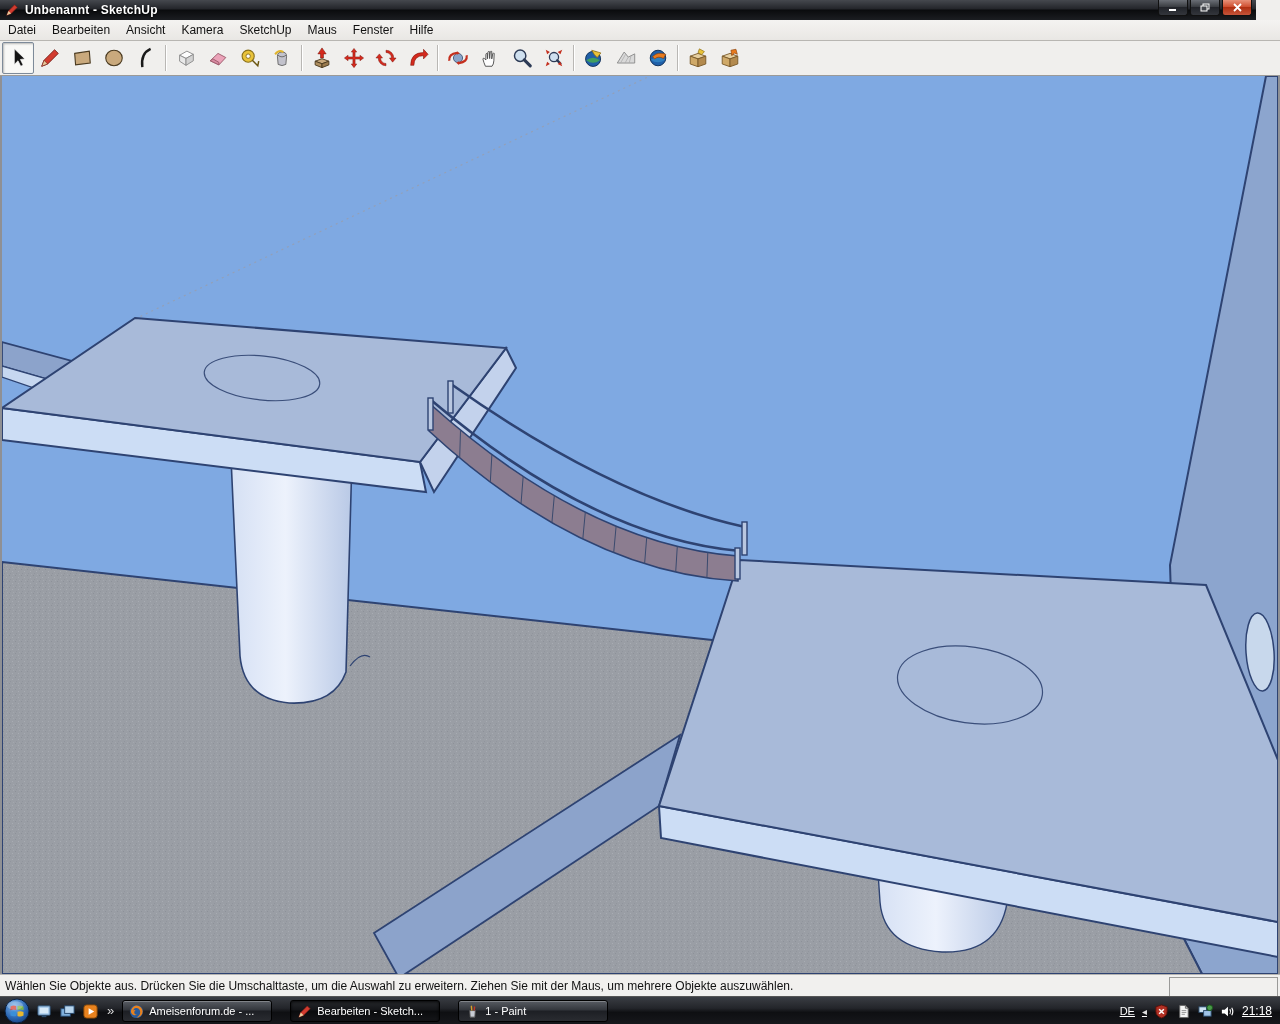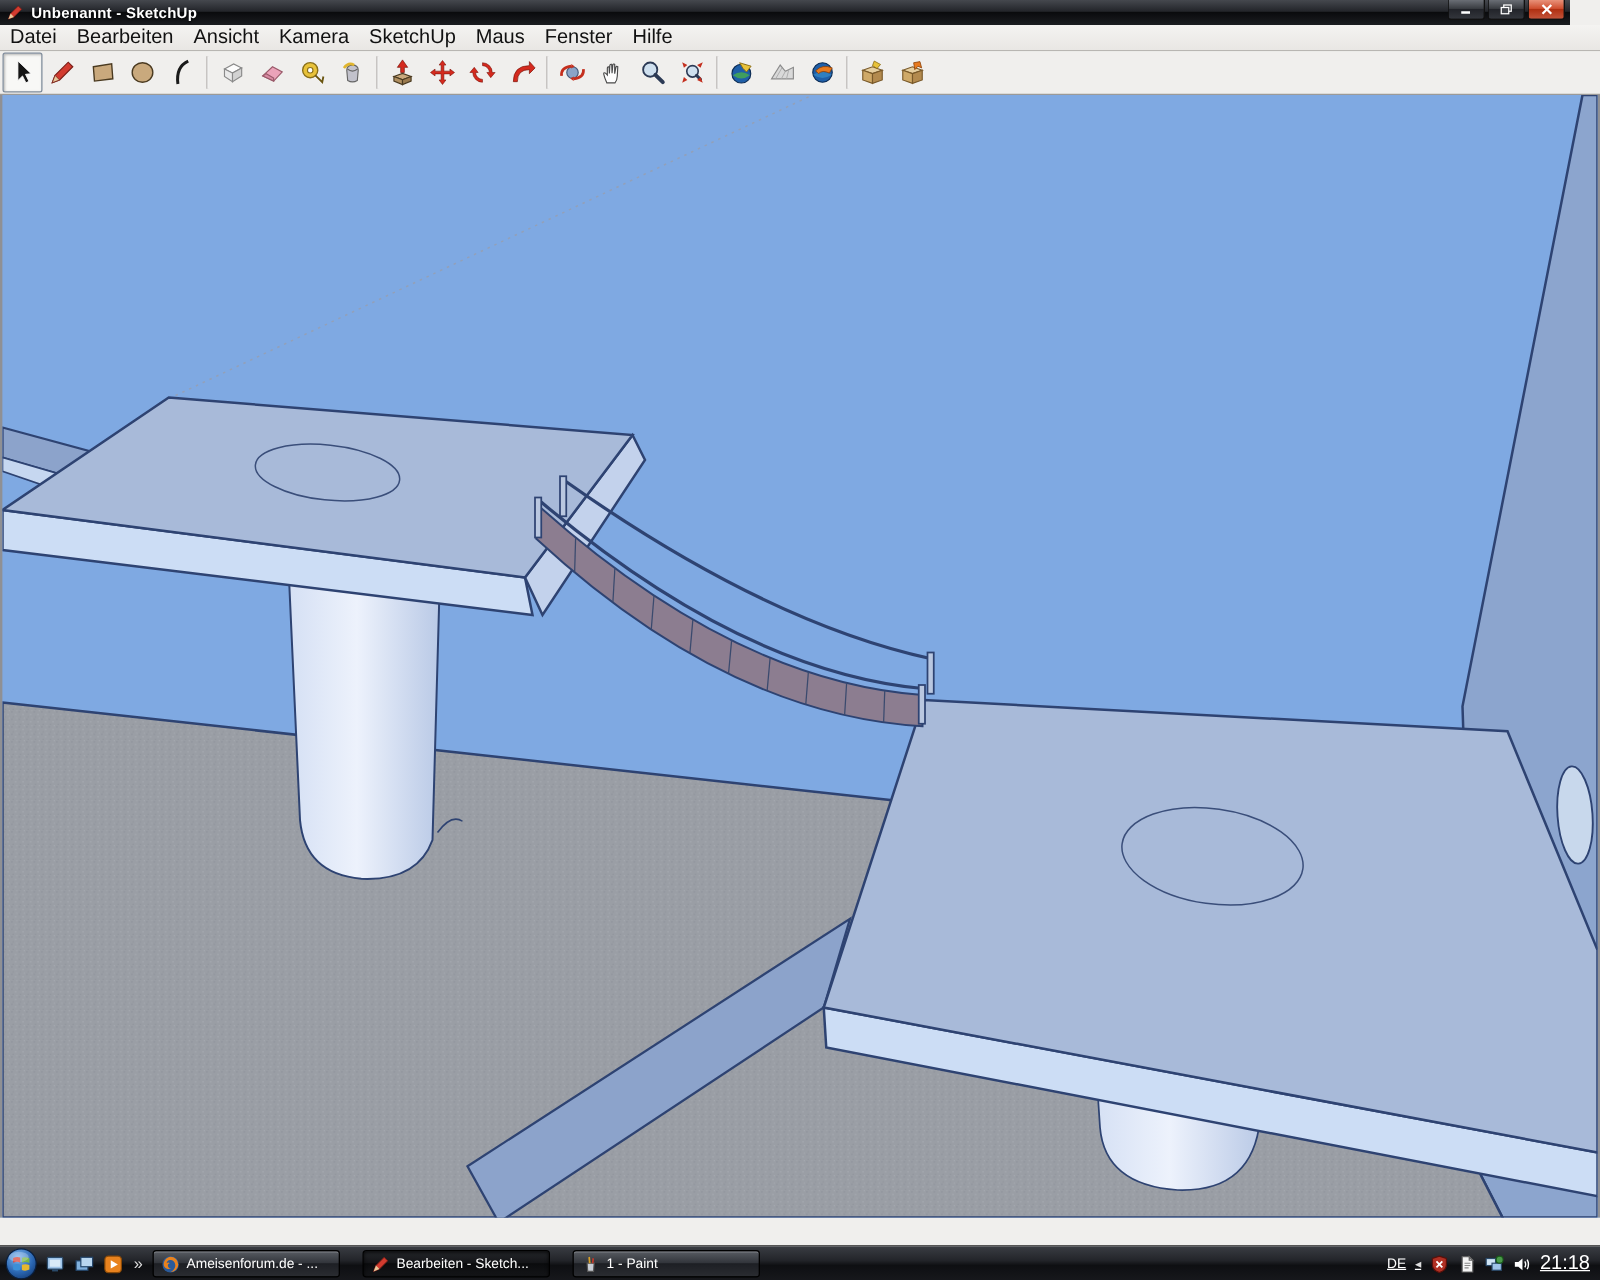--- a/index.html
+++ b/index.html
@@ -16,21 +16,21 @@
   .winbtns{position:absolute;right:4px;top:0;display:flex;gap:2px;}
   .wbtn{width:28px;height:15px;border-radius:0 0 3px 3px;border:1px solid #111;
     border-top:none;display:flex;align-items:center;justify-content:center;
     color:#fff;font-size:9px;line-height:9px;
     background:linear-gradient(#6a6e75,#3a3d42 45%,#22242a 50%,#33363c);}
   .wbtn.close{background:linear-gradient(#e89179,#cf4f30 45%,#b03012 50%,#c4543a);}
 
   
   .menubar{position:absolute;left:0;top:20px;width:1280px;height:20px;
     background:linear-gradient(#f4f3f1,#e9e7e4);border-bottom:1px solid #b8b6b2;
-    display:flex;align-items:center;font-size:16px;color:#111;}
+    display:flex;align-items:center;font-size:12px;color:#111;}
   .menuitem{padding:2px 7px;margin:0 1px;cursor:default;}
 
   
   .toolbar{position:absolute;left:0;top:41px;width:1280px;height:35px;
     background:#f0efed;border-bottom:1px solid #9b9a98;
     display:flex;align-items:center;padding-left:2px;box-sizing:border-box;}
   .tbtn{width:30px;height:30px;display:flex;align-items:center;justify-content:center;
     border:1px solid transparent;border-radius:2px;margin:0 0px;}
   .tbtn.active{border:1px solid #7d8builder;border:1px solid #7d8a99;background:#f8f8f6;
     box-shadow:inset 1px 1px 2px rgba(0,0,0,.25);}
@@ -61,21 +61,21 @@
   .taskbtn{width:150px;height:22px;margin-right:18px;border-radius:3px;
     border:1px solid #000;display:flex;align-items:center;gap:5px;padding:0 6px;
     box-sizing:border-box;font-size:11px;white-space:nowrap;overflow:hidden;
     background:linear-gradient(#585c63,#33363c 45%,#1d1f24 50%,#2a2c31);
     box-shadow:inset 0 1px 0 rgba(255,255,255,.25);}
   .taskbtn.active{background:linear-gradient(#26282c,#141518 45%,#0a0b0d 50%,#151619);
     box-shadow:inset 0 1px 3px rgba(0,0,0,.8);}
   .taskbtn .ticon{width:15px;height:15px;flex:0 0 auto;}
   .tray{margin-left:auto;display:flex;align-items:center;gap:7px;padding-right:8px;font-size:11px;text-decoration:underline;}
   .tray .ticon{width:15px;height:15px;}
-  .clock{font-size:16px;}
+  .clock{font-size:12px;}
 </style>
 </head>
 <body>
 
 <div id="root">
 
   <div class="titlebar">
     <svg class="appicon" viewBox="0 0 16 16">
       <path d="M2 14 L4 9 L11 2 L14 5 L7 12 Z" fill="#d23b2f" stroke="#7a1f18" stroke-width=".8"></path>
       <path d="M2 14 L4 9 L7 12 Z" fill="#e8c89a"></path>
@@ -341,20 +341,24 @@
         <g fill="#B9C7E0" stroke="#2E4372" stroke-width="1.4">
           <rect x="446" y="305" width="5" height="32"></rect>
           <rect x="426" y="322" width="5" height="32"></rect>
           <rect x="740" y="446" width="5" height="33"></rect>
           <rect x="733" y="472" width="5" height="31"></rect>
         </g>
       </g>
     </svg>
   </div>
 
+  <div class="statusbar">
+    <span class="msg">Wählen Sie Objekte aus. Drücken Sie die Umschalttaste, um die Auswahl zu erweitern. Ziehen Sie mit der Maus, um mehrere Objekte auszuwählen.</span>
+    <input class="vcb" readonly="" value="" style="">
+  </div>
 
   <div class="taskbar">
     <div class="orb">
       <svg width="26" height="26" viewBox="0 0 26 26">
         <defs>
           <radialGradient id="orbg" cx="0.4" cy="0.3" r="0.9">
             <stop offset="0" stop-color="#7fb7ef"></stop>
               <stop offset="0.55" stop-color="#2a66b2"></stop>
               <stop offset="1" stop-color="#0d2c5e"></stop>
           </radialGradient>

